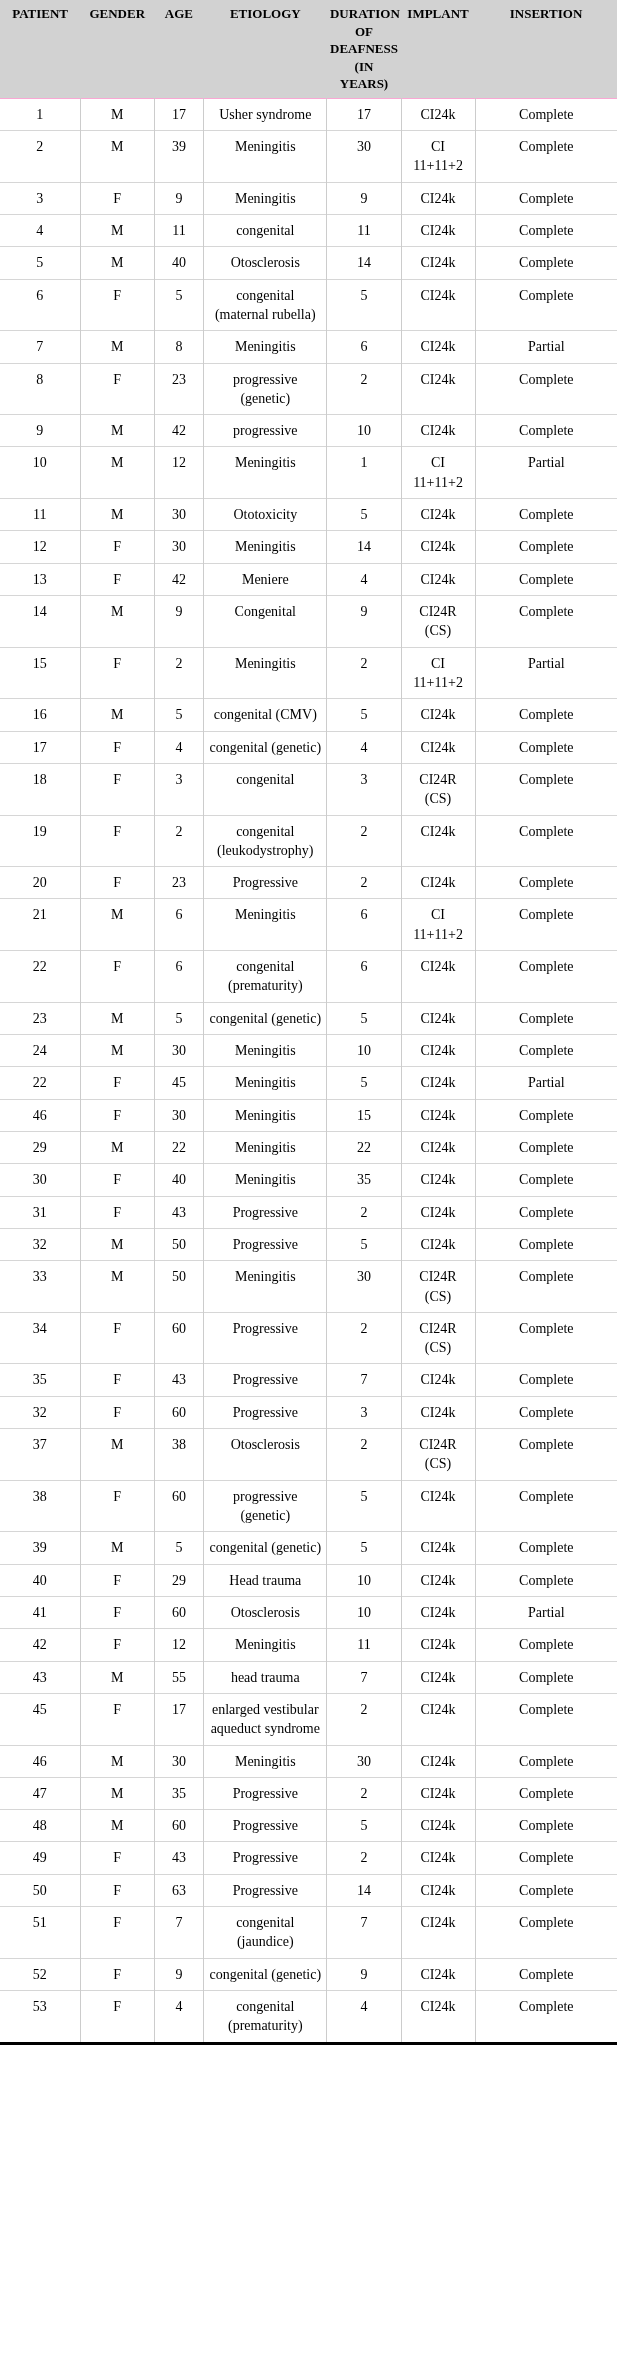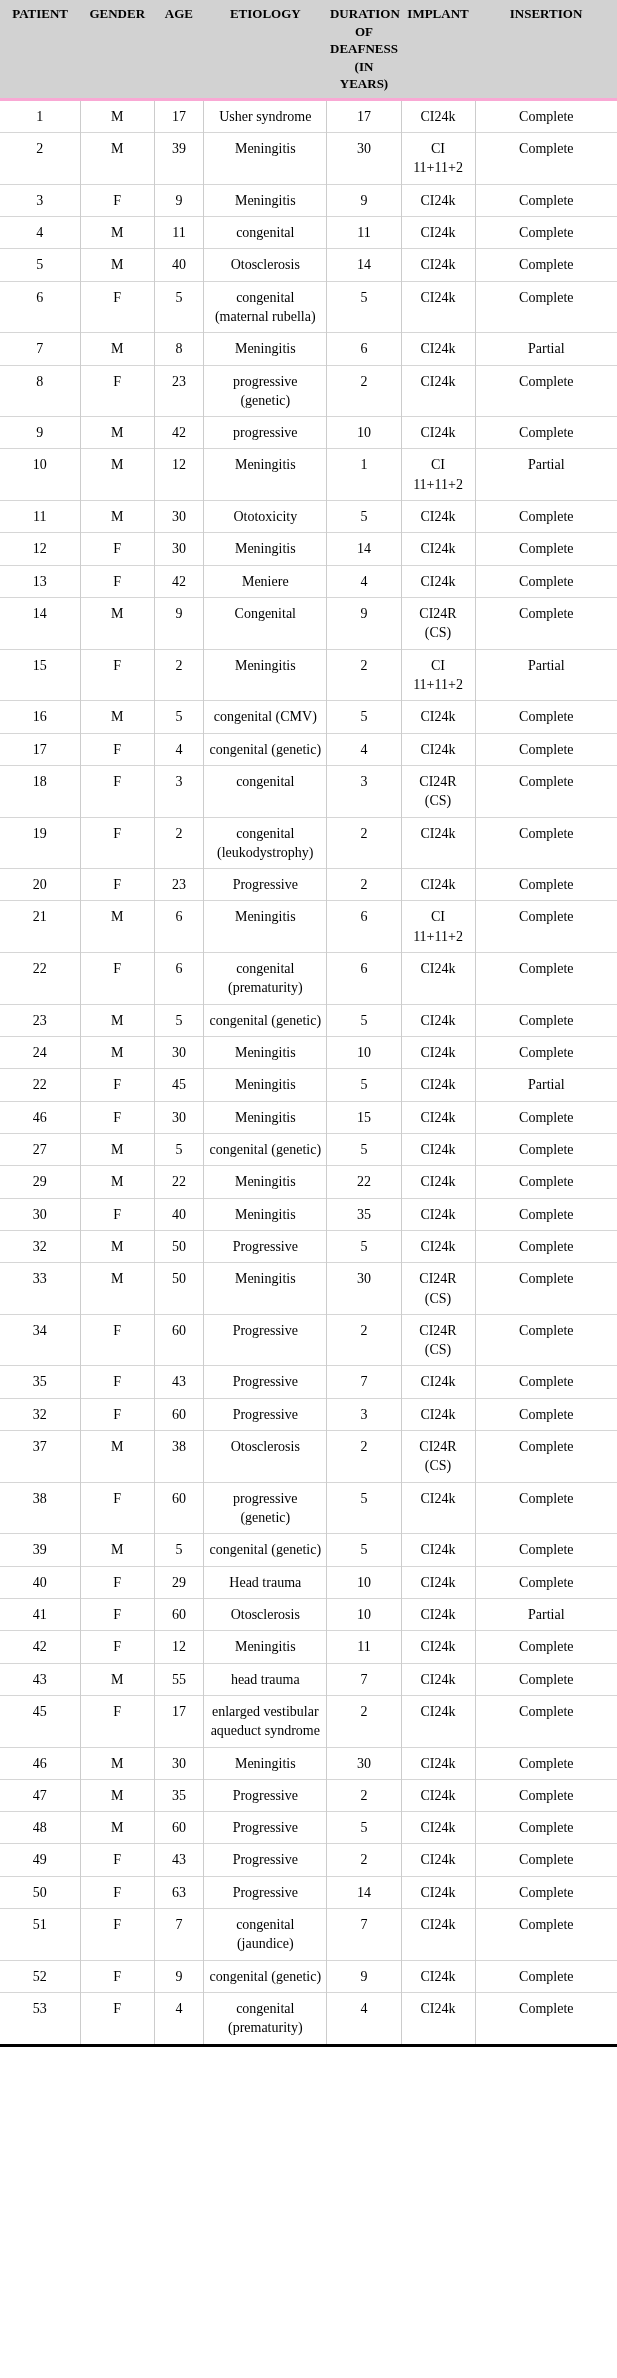--- a/index.html
+++ b/index.html
@@ -11,21 +11,21 @@
     width: 617px;
     font-family: "Liberation Serif", serif;
     color: #000000;
   }
   table.patients {
     width: 617px;
     border-collapse: collapse;
     table-layout: fixed;
   }
   table.patients thead tr {
-    border-bottom: 3px solid #f9a8d4;
+    border-bottom: 1px solid #f9a8d4;
   }
   table.patients thead th {
     background: #d2d2d2;
     font-weight: bold;
     font-size: 13px;
     line-height: 1.35;
     padding: 5px 3px;
     text-align: center;
     vertical-align: top;
   }
@@ -300,43 +300,43 @@
       <tr>
         <td>46</td>
         <td>F</td>
         <td>30</td>
         <td>Meningitis</td>
         <td>15</td>
         <td>CI24k</td>
         <td>Complete</td>
       </tr>
       <tr>
-        <td>27</td>
-        <td>M</td>
-        <td>5</td>
-        <td>congenital (genetic)</td>
-        <td>5</td>
-        <td>CI24k</td>
-        <td>Complete</td>
-      </tr>
-      <tr>
         <td>29</td>
         <td>M</td>
         <td>22</td>
         <td>Meningitis</td>
         <td>22</td>
         <td>CI24k</td>
         <td>Complete</td>
       </tr>
       <tr>
         <td>30</td>
         <td>F</td>
         <td>40</td>
         <td>Meningitis</td>
         <td>35</td>
+        <td>CI24k</td>
+        <td>Complete</td>
+      </tr>
+      <tr>
+        <td>31</td>
+        <td>F</td>
+        <td>43</td>
+        <td>Progressive</td>
+        <td>2</td>
         <td>CI24k</td>
         <td>Complete</td>
       </tr>
       <tr>
         <td>32</td>
         <td>M</td>
         <td>50</td>
         <td>Progressive</td>
         <td>5</td>
         <td>CI24k</td>

